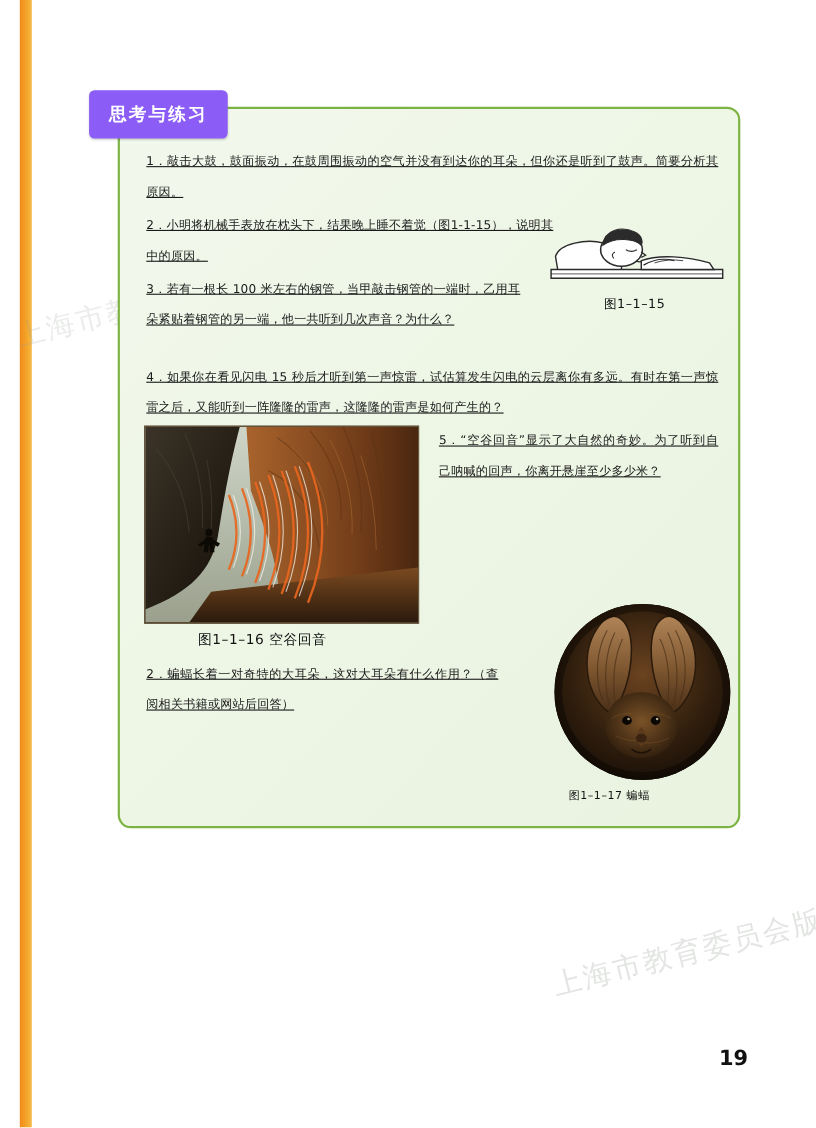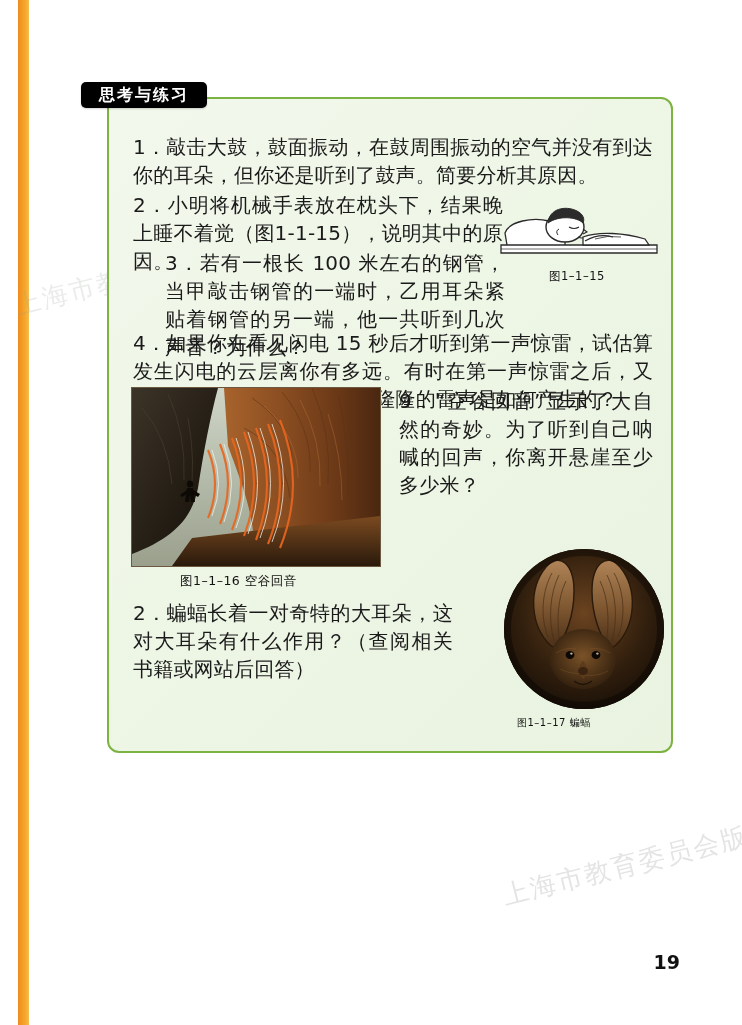--- a/index.html
+++ b/index.html
@@ -49,22 +49,22 @@
   }
   .wm1 { left: -18px; top: 255px; }
   .wm2 { left: 470px; top: 845px; color: rgba(150,160,150,0.28); }
 
   
   .section-tab {
     position: absolute;
     left: 52px;
     top: 82px;
     width: 126px;
-    height: 26px;
-    background: #000000;
+    height: 44px;
+    background: #8b5cf6;
     border-radius: 5px;
     color: #ffffff;
     font-size: 16px;
     font-weight: bold;
     letter-spacing: 2px;
     display: flex;
     align-items: center;
     justify-content: center;
     box-shadow: 0 1px 2px rgba(0,0,0,0.18);
     z-index: 5;
@@ -88,30 +88,31 @@
     left: 0;
     top: 0;
     width: 566px;
     height: 656px;
   }
 
   
   .para {
     position: absolute;
     font-family: "DejaVu Sans", "Liberation Sans", sans-serif;
-    font-size: 20px;
+    font-size: 11px;
     line-height: 28px;
     color: #1a1a1a;
     text-align: justify;
     letter-spacing: 0.2px;
+    text-decoration: underline;
   }
 
   .p1 { left: 24px; top: 34px;  width: 520px; }
   .p2 { left: 24px; top: 92px;  width: 370px; }
-  .p3 { left: 24px; top: 150px; width: 340px; margin-left: 32px; }
+  .p3 { left: 24px; top: 150px; width: 340px; }
   .p4 { left: 24px; top: 230px; width: 520px; }
   .p5 { left: 290px; top: 288px; width: 254px; }
   .p6 { left: 290px; top: 375px; width: 254px; }
   .p7 { left: 24px; top: 500px; width: 320px; }
 
   
   .fig-boy {
     position: absolute;
     left: 390px;
     top: 88px;
@@ -180,21 +181,21 @@
 
   <div class="section-tab">思考与练习</div>
 
   <div class="panel">
     <div class="panel-inner">
 
       <div class="para p1">1．敲击大鼓，鼓面振动，在鼓周围振动的空气并没有到达你的耳朵，但你还是听到了鼓声。简要分析其原因。</div>
       <div class="para p2">2．小明将机械手表放在枕头下，结果晚上睡不着觉（图1-1-15），说明其中的原因。</div>
       <div class="para p3">3．若有一根长 100 米左右的钢管，当甲敲击钢管的一端时，乙用耳朵紧贴着钢管的另一端，他一共听到几次声音？为什么？</div>
       <div class="para p4">4．如果你在看见闪电 15 秒后才听到第一声惊雷，试估算发生闪电的云层离你有多远。有时在第一声惊雷之后，又能听到一阵隆隆的雷声，这隆隆的雷声是如何产生的？</div>
-      <div class="para p5">9．“空谷回音”显示了大自然的奇妙。为了听到自己呐喊的回声，你离开悬崖至少多少米？</div>
+      <div class="para p5">5．“空谷回音”显示了大自然的奇妙。为了听到自己呐喊的回声，你离开悬崖至少多少米？</div>
       <div class="para p7">2．蝙蝠长着一对奇特的大耳朵，这对大耳朵有什么作用？（查阅相关书籍或网站后回答）</div>
 
       <div class="fig-boy">
         <svg width="160" height="78" viewBox="0 0 160 78">
 
           <path d="M6 46 C10 34, 34 30, 50 34 C60 36, 66 42, 66 48 L66 58 C50 64, 20 64, 8 58 Z" fill="#ffffff" stroke="#2b2b2b" stroke-width="1.3"></path>
 
           <path d="M2 58 L158 58 L158 66 L2 66 Z" fill="#ffffff" stroke="#2b2b2b" stroke-width="1.3"></path>
           <line x1="2" y1="62" x2="158" y2="62" stroke="#2b2b2b" stroke-width="0.7"></line>
 

